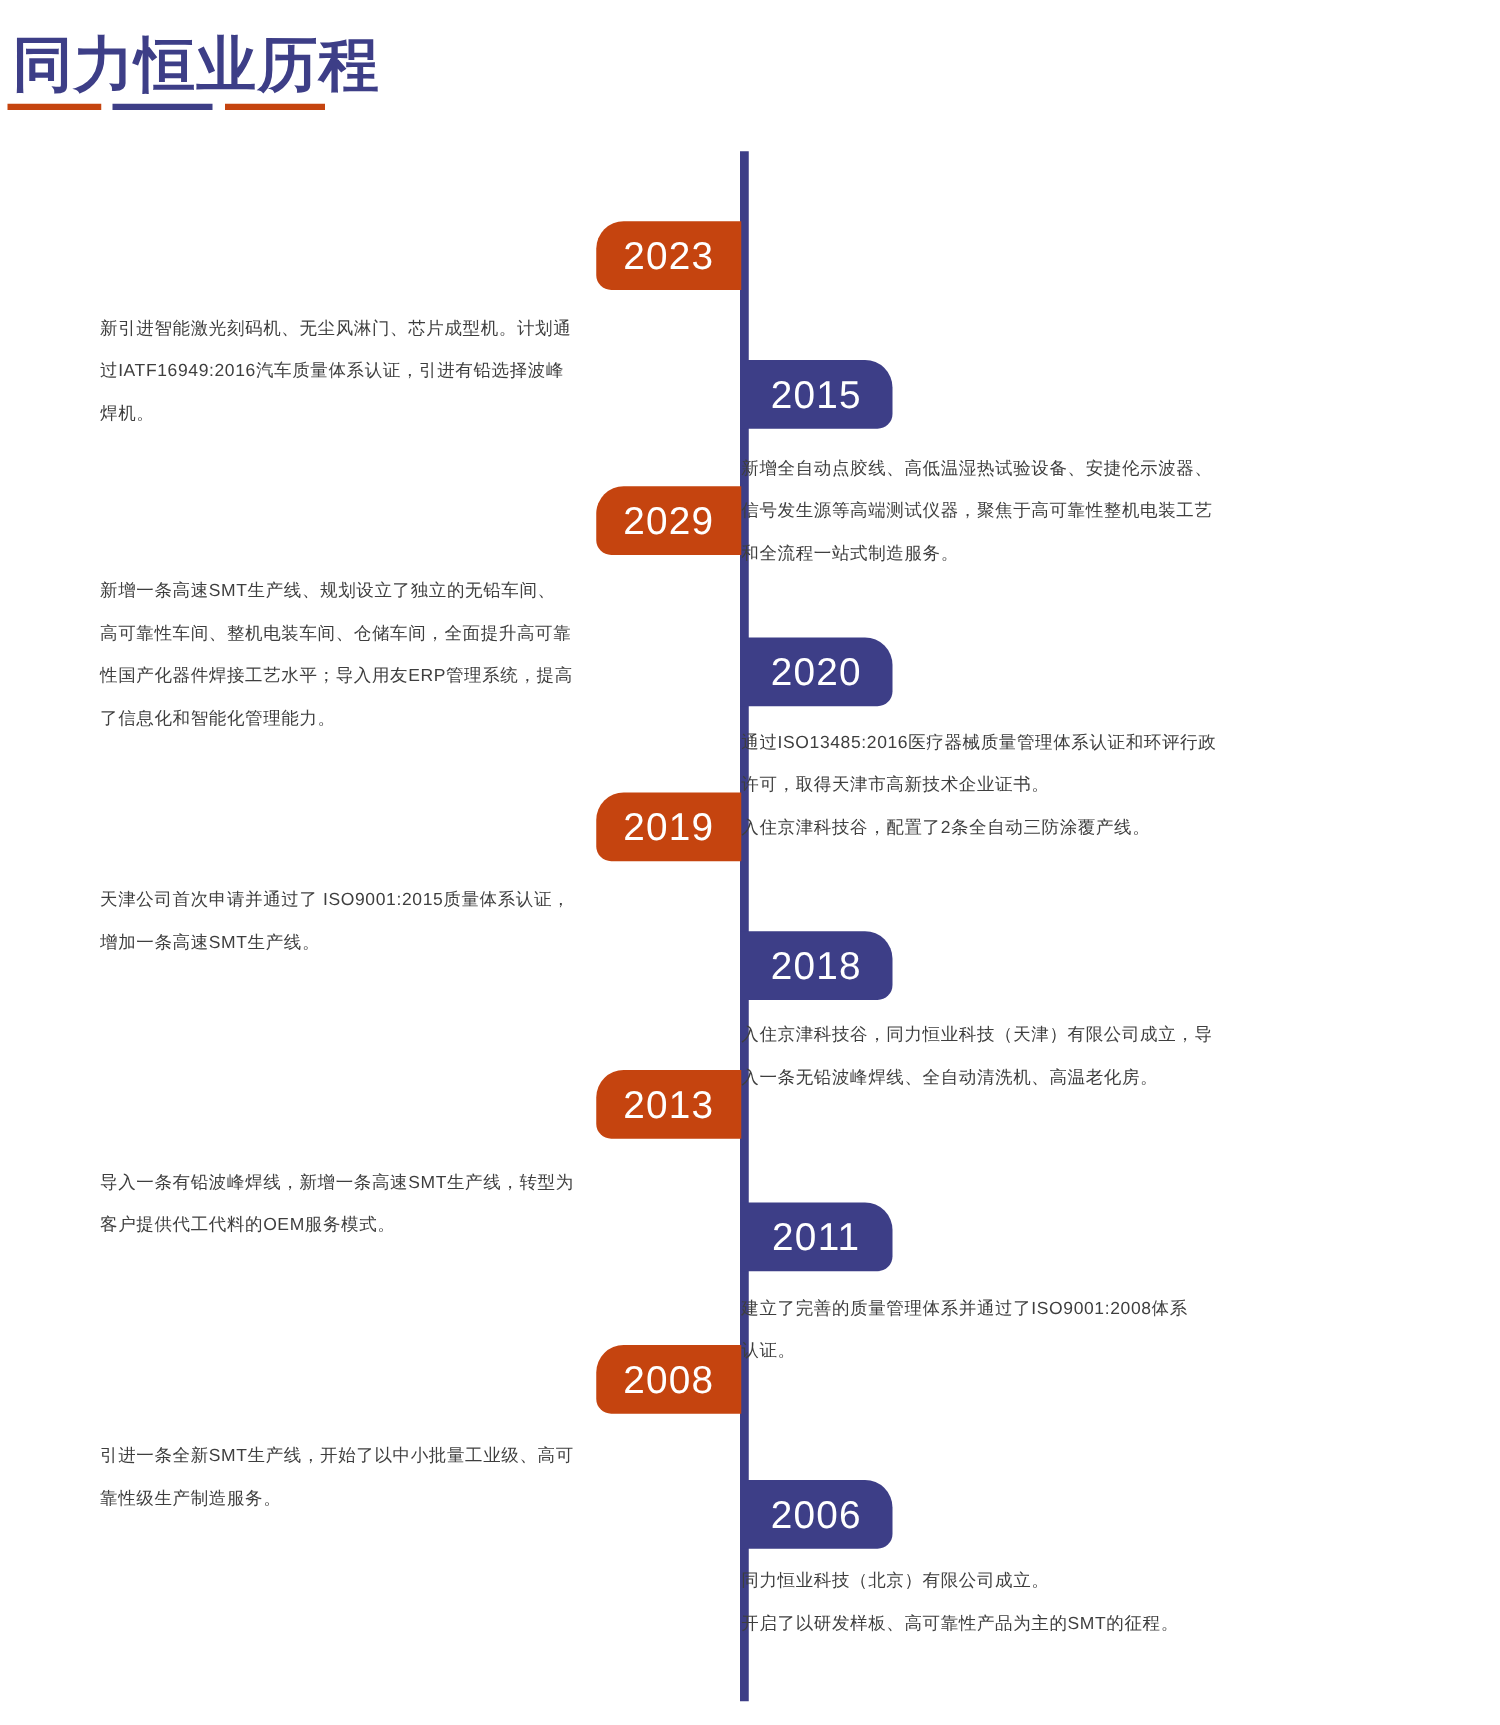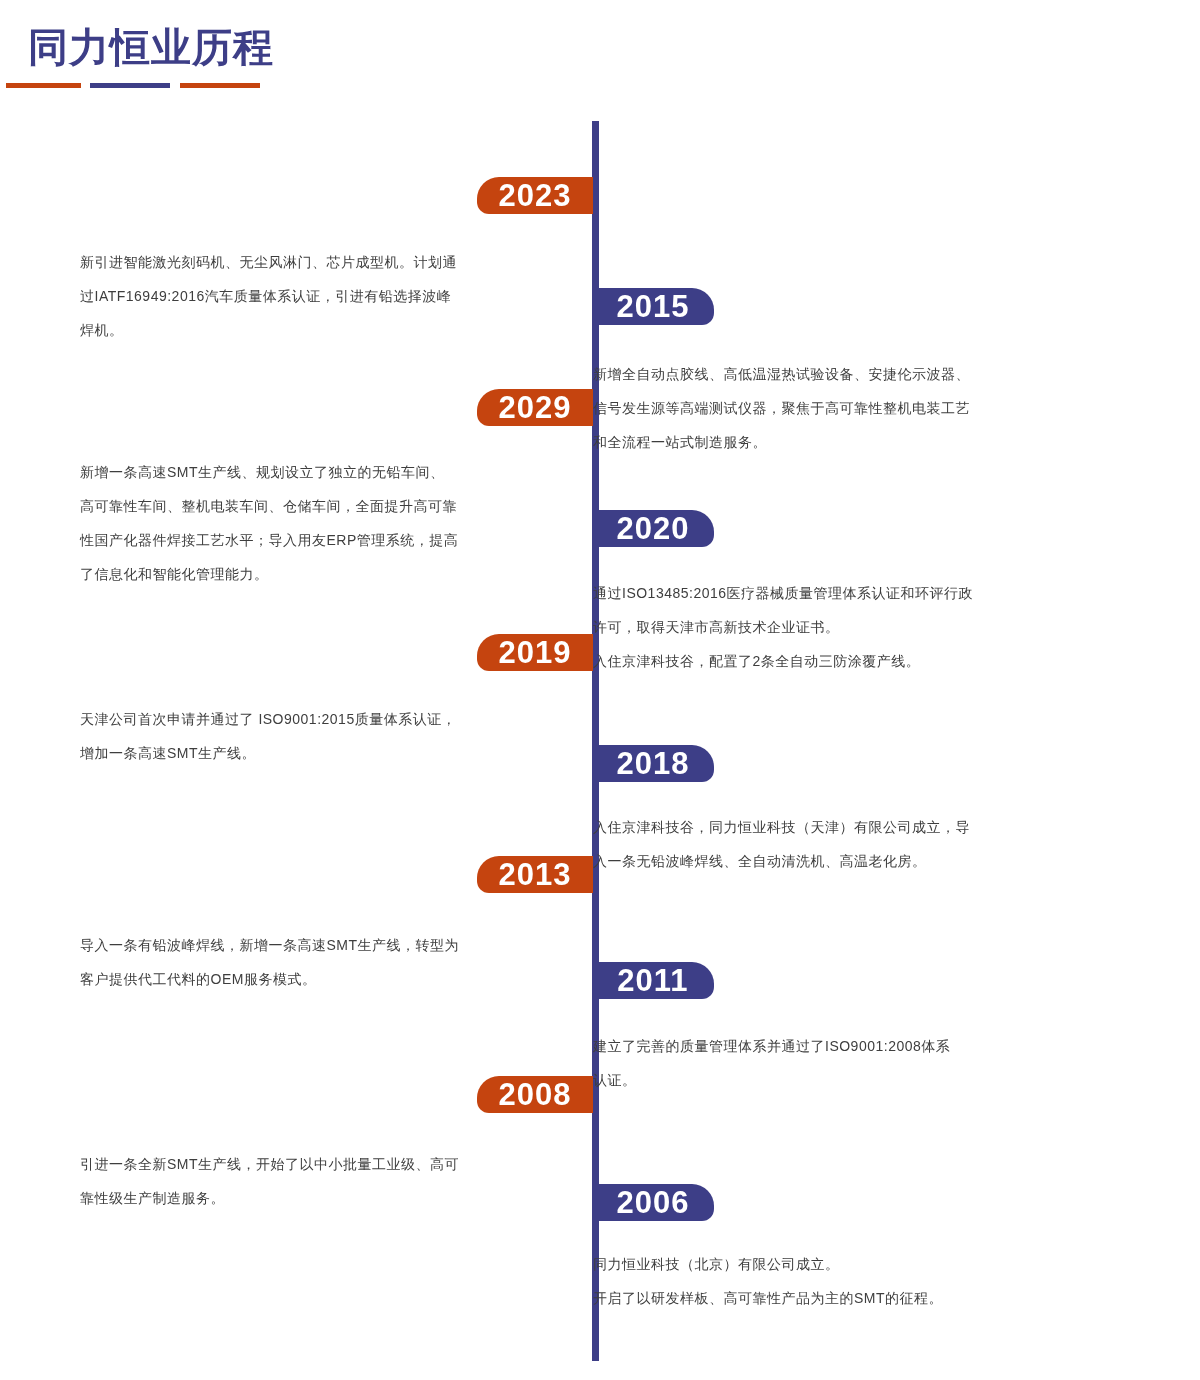--- a/index.html
+++ b/index.html
@@ -2,38 +2,38 @@
 <html style="--orange: #C5440F; --blue: #3D3E87; --text: #3E3E3E;"><head>
 <meta charset="utf-8">
 <style>
   html,body { margin:0; padding:0; background:#ffffff; }
   .page {
     position:relative; width:1200px; height:1380px; background:#ffffff;
     overflow:hidden;
     font-family:"Liberation Sans","DejaVu Sans",sans-serif;
   }
   .page-title {
-    position:absolute; left:28px; top:20px; margin:0;
-    font-size:40px; font-weight:bold; letter-spacing:1px;
+    position:absolute; left:10px; top:20px; margin:0;
+    font-size:48px; font-weight:bold; letter-spacing:1px;
     color:var(--blue,#3D3E87);
   }
   .title-bar { position:absolute; top:83px; height:5px; }
   .title-bar.b1 { left:6px;   width:75px; background:var(--orange,#C5440F); }
   .title-bar.b2 { left:90px;  width:80px; background:var(--blue,#3D3E87); }
   .title-bar.b3 { left:180px; width:80px; background:var(--orange,#C5440F); }
 
   .axis {
     position:absolute; left:592px; top:121px; width:7px; height:1240px;
     background:var(--blue,#3D3E87);
   }
 
   .badge {
-    position:absolute; top:var(--badge-top); height:37px;
+    position:absolute; top:var(--badge-top); height:55px;
     display:flex; align-items:center; justify-content:center;
-    color:#ffffff; font-size:31px; font-weight:bold; letter-spacing:1px;
+    color:#ffffff; font-size:31px; font-weight:normal; letter-spacing:1px;
     box-sizing:border-box;
   }
   .event.left  .badge {
     left:477px; width:116px;
     background:var(--orange,#C5440F);
     border-radius:22px 0 0 12px;
   }
   .event.right .badge {
     left:592px; width:122px;
     background:var(--blue,#3D3E87);

